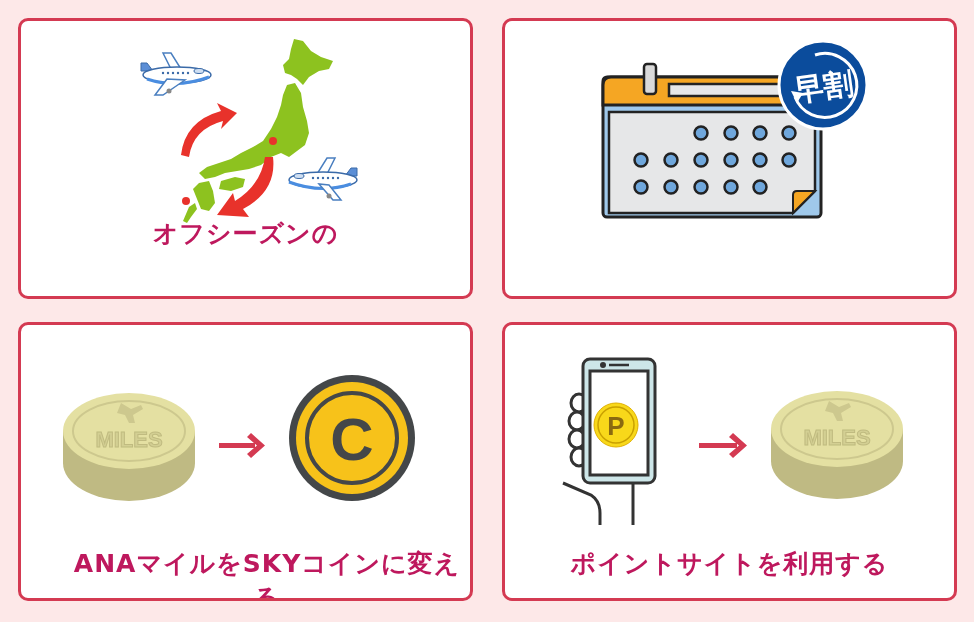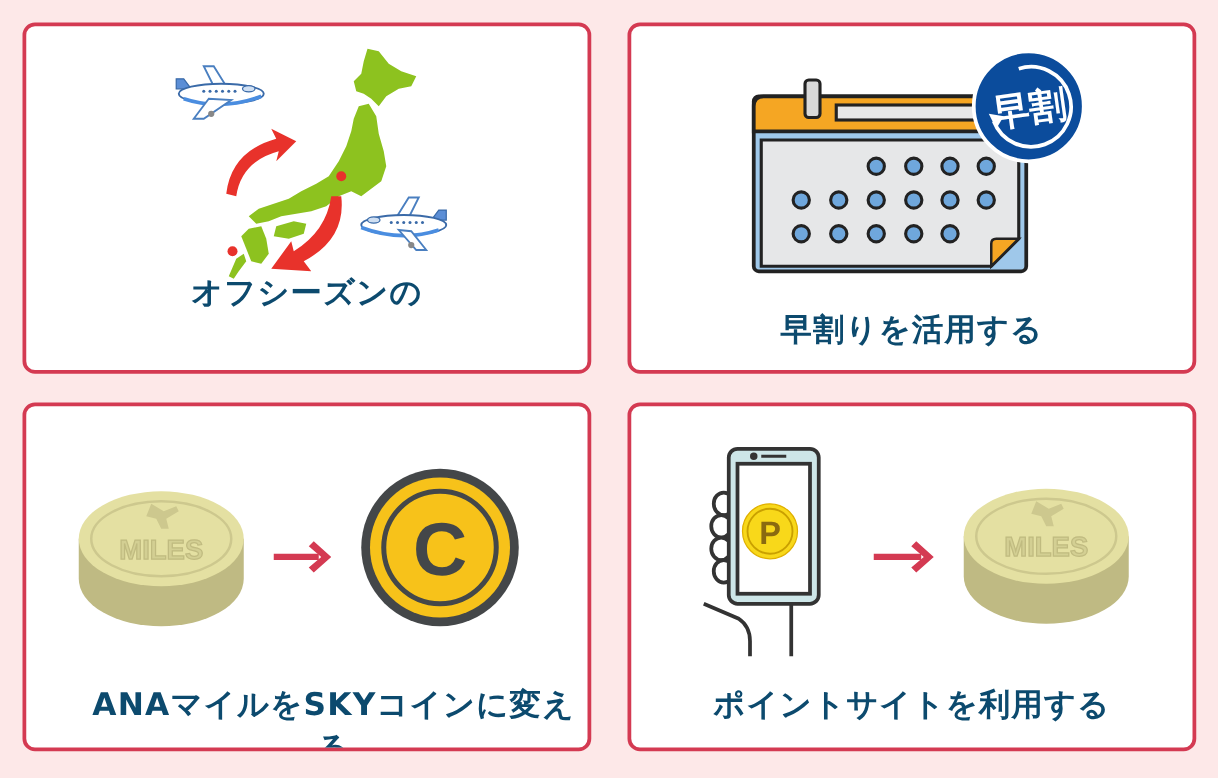--- a/index.html
+++ b/index.html
@@ -20,21 +20,21 @@
   }
   #card-1 { left: 18px;  top: 18px;  width: 455px; height: 281px; }
   #card-2 { left: 502px; top: 18px;  width: 455px; height: 281px; }
   #card-3 { left: 18px;  top: 322px; width: 455px; height: 279px; }
   #card-4 { left: 502px; top: 322px; width: 455px; height: 279px; }
 
   .art { position: absolute; left: 0; top: 0; }
   .label {
     position: absolute; left: 0; right: 0;
     text-align: center;
-    color: #0c4a6e;
+    color: #be185d;
     font-weight: bold;
     font-size: 25px;
     line-height: 34px;
     letter-spacing: 1px;
   }
   .label span { display: block; }
   #card-1 .label { top: 196px; }
   #card-2 .label { top: 226px; }
   #card-3 .label { top: 222px; padding-left: 43px; }
   #card-4 .label { top: 222px; }
@@ -143,23 +143,20 @@
       </g>
     </g>
 
     <g>
       <circle cx="318" cy="64" r="44" fill="#0b4c9c" stroke="#ffffff" stroke-width="3"></circle>
       <path d="M290 76 A32 32 0 1 0 310 34" stroke="#ffffff" stroke-width="3" fill="none"></path>
       <path d="M286 70 L292 82 L298 72 Z" fill="#ffffff"></path>
       <text x="318" y="76" text-anchor="middle" font-family="DejaVu Sans, sans-serif" font-weight="bold" font-size="30" fill="#ffffff" transform="rotate(-8 318 64)">早割</text>
     </g>
   </svg>
-  <div class="label">
-    <span>早割りを活用する</span>
-  </div>
 </div>
 
 <div class="card" id="card-3">
   <svg class="art" width="455" height="279" viewBox="0 0 455 279">
     <g>
       <path d="M42 106 L42 138 A66 38 0 0 0 174 138 L174 106 Z" fill="#bfba83"></path>
       <ellipse cx="108" cy="106" rx="66" ry="38" fill="#e4e0a2"></ellipse>
       <ellipse cx="108" cy="106" rx="56" ry="30" fill="none" stroke="#cdc88e" stroke-width="2"></ellipse>
       <path d="M100 78 L110 84 L120 80 L122 84 L112 90 L114 98 L108 98 L104 90 L96 88 Z" fill="#cdc88e"></path>
       <text x="108" y="122" text-anchor="middle" font-family="Liberation Sans, sans-serif" font-weight="bold" font-size="22" fill="#d3cf93" stroke="#c0bb80" stroke-width="1">MILES</text>

